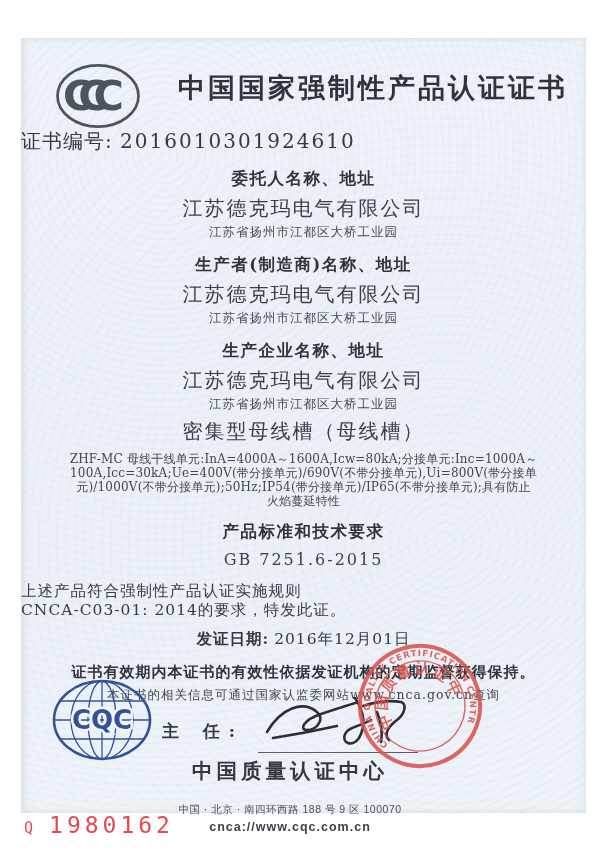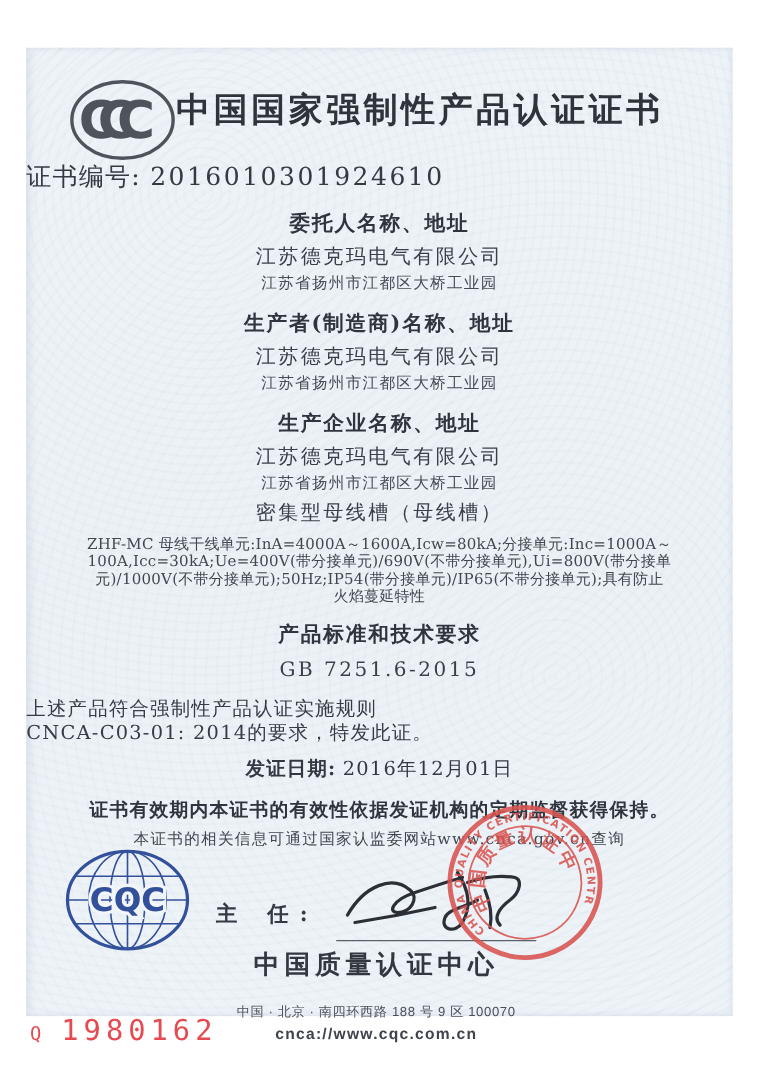--- a/index.html
+++ b/index.html
@@ -17,36 +17,37 @@
     width:565px; height:775px;
     background:
       repeating-radial-gradient(circle at 25% 15%, rgba(150,180,210,0.055) 0 2px, rgba(255,255,255,0) 2px 7px),
       repeating-radial-gradient(circle at 75% 65%, rgba(150,180,210,0.05) 0 2px, rgba(255,255,255,0) 2px 9px),
       linear-gradient(180deg,#eef3f7 0%, #ecf1f6 55%, #eef3f8 100%);
     box-shadow: inset 3px 0 6px rgba(140,155,175,0.18), inset -2px 0 4px rgba(140,155,175,0.10);
   }
   .header { position:relative; height:100px; }
   .ccc-logo { position:absolute; left:32px; top:22px; width:90px; height:72px; }
   .title {
-    position:absolute; left:120px; top:32px; width:420px;
+    position:absolute; left:142px; top:32px; width:420px;
+    text-align:center;
     font-family:"Liberation Sans", sans-serif;
     font-weight:bold; font-size:27px; letter-spacing:3px;
     color:#2f333b;
   }
   .cert-no-line {
     text-align:left; font-size:20px; letter-spacing:1px;
     color:#343943; margin-top:-10px;
   }
   .cert-no-line .num { letter-spacing:2px; }
   .section { text-align:center; }
   .sec-heading {
     font-size:16.5px; font-weight:bold; letter-spacing:1.5px;
     color:#30343e; margin-top:13px;
   }
-  .sec-name { font-size:16px; letter-spacing:2px; margin-top:5px; color:#3a3f49; }
+  .sec-name { font-size:20px; letter-spacing:2px; margin-top:5px; color:#3a3f49; }
   .sec-addr { font-size:12.5px; letter-spacing:1px; margin-top:2px; color:#474c56; }
   .spec-block {
     margin:7px auto 0 auto; width:500px;
     font-size:12px; line-height:14px; letter-spacing:0.2px;
     text-align:center; color:#42474f;
   }
   .standard-value { font-size:16px; letter-spacing:2px; margin-top:7px; color:#3a3f49; }
   .statement { margin-top:13px; font-size:15.5px; letter-spacing:1px; color:#363b45; }
   .statement div { line-height:19px; }
   .dates-row {
@@ -55,21 +56,21 @@
   }
   .date-label { font-weight:bold; letter-spacing:1px; }
   .date-value { letter-spacing:1px; }
   .validity-note {
     text-align:center; margin-top:13px;
     font-size:15px; font-weight:bold; letter-spacing:1px; color:#30343e;
   }
   .query-note { text-align:center; margin-top:5px; font-size:12.5px; letter-spacing:1px; color:#42474f; }
   .footer { position:absolute; left:0; top:612px; width:565px; height:163px; }
   .cqc-logo { position:absolute; left:30px; top:24px; width:102px; height:92px; }
-  .director-block { position:absolute; left:115px; top:40px; width:330px; text-align:center; }
+  .director-block { position:absolute; left:104px; top:40px; width:330px; text-align:center; }
   .sig-row { display:flex; align-items:flex-end; justify-content:center; gap:14px; }
   .director-label {
     font-size:17px; font-weight:bold; letter-spacing:9px;
     color:#343943; padding-bottom:10px; white-space:nowrap;
   }
   .signature-box { width:160px; border-bottom:1.5px solid #5a5f68; }
   .org-name {
     margin-top:4px; font-size:20.5px; font-weight:bold;
     letter-spacing:4px; color:#33373f;
     font-family:"Liberation Sans", sans-serif;

